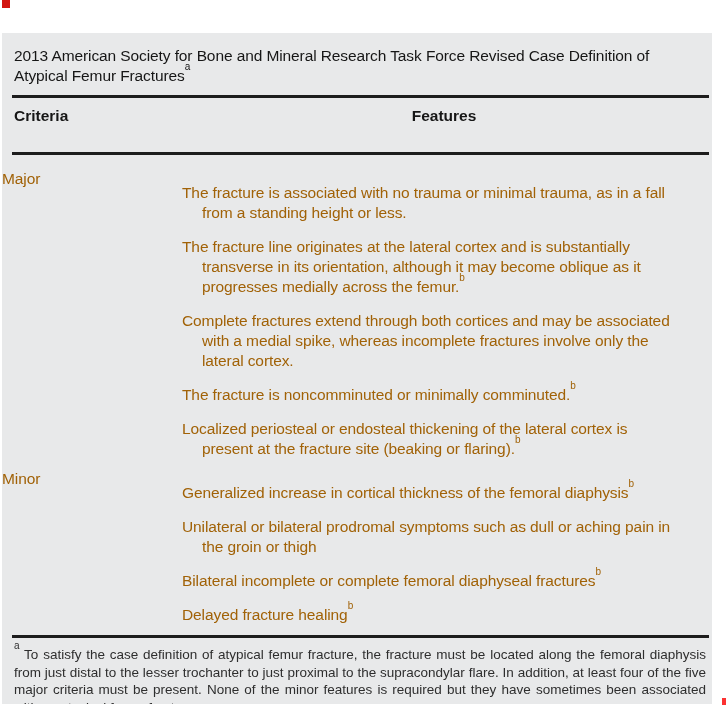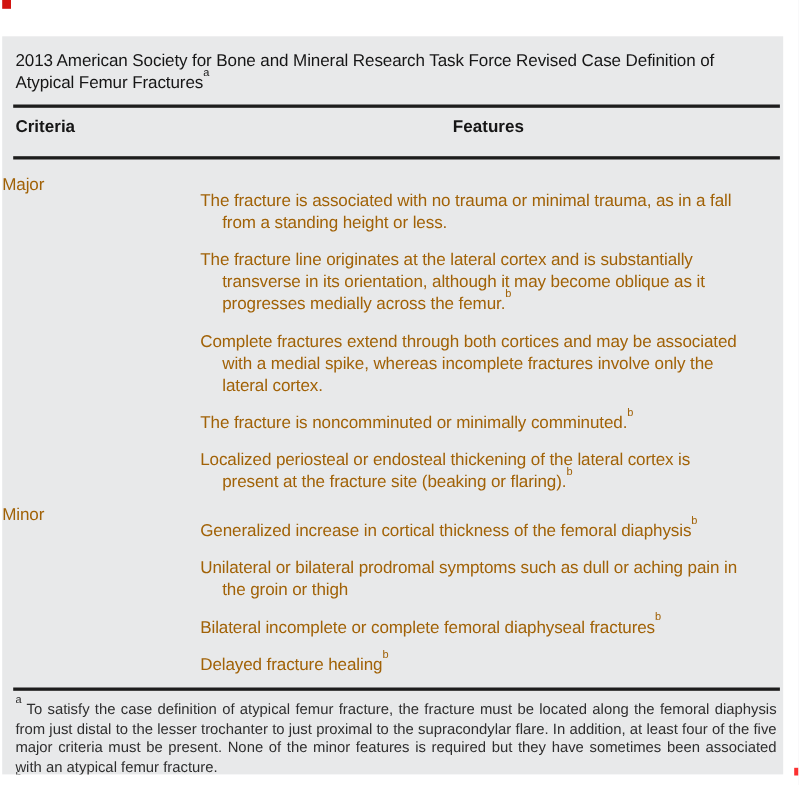--- a/index.html
+++ b/index.html
@@ -25,21 +25,21 @@
   }
 
   .title{
     margin:13px 12px 9px 12px;font-weight:normal;font-size:15.5px;line-height:20px;
     color:var(--ink,#161616);letter-spacing:-0.1px;
   }
   .rule{height:3px;background:#1d1d1d;margin:0 3px 0 10px;}
 
   .colheads{
     display:grid;grid-template-columns:180px 500px;
-    padding:9px 0 17px 12px;font-weight:bold;font-size:15.5px;color:var(--ink,#161616);
+    padding:9px 0 27px 12px;font-weight:bold;font-size:15.5px;color:var(--ink,#161616);
   }
   .features-h{text-align:center;}
 
   .tbody{
     padding:14px 0 0 0;font-size:15.5px;line-height:20px;
     color:#a16207;letter-spacing:-0.1px;
   }
   .trow{display:grid;grid-template-columns:180px 500px;}
   .crit{padding-top:0;}
   .feature{margin:14px 0 10px 0;padding-left:20px;text-indent:-20px;}

